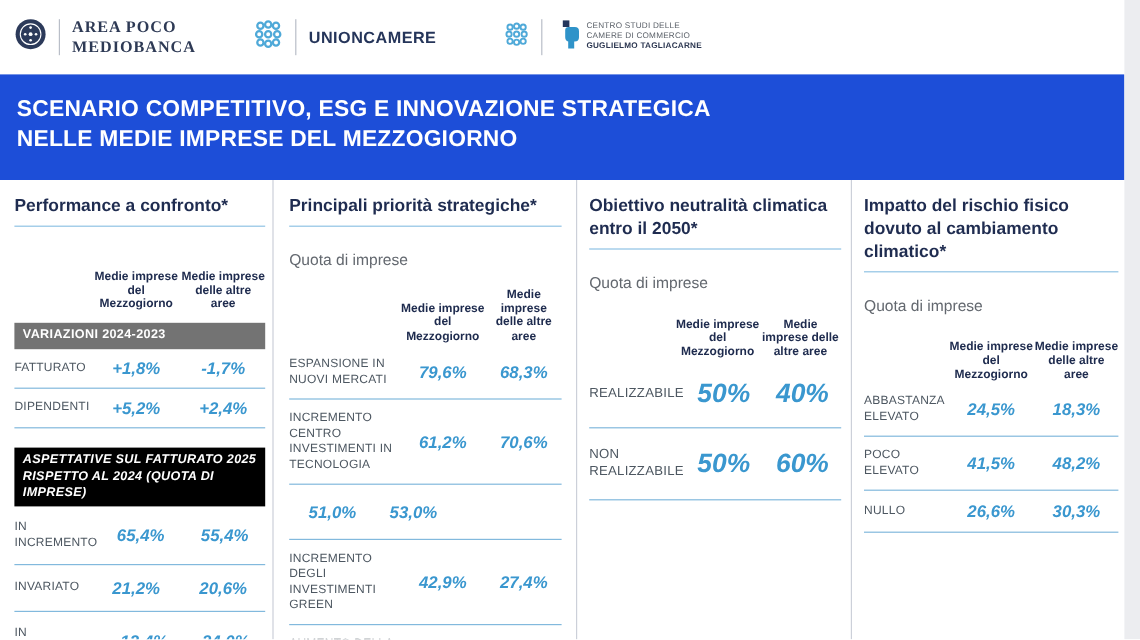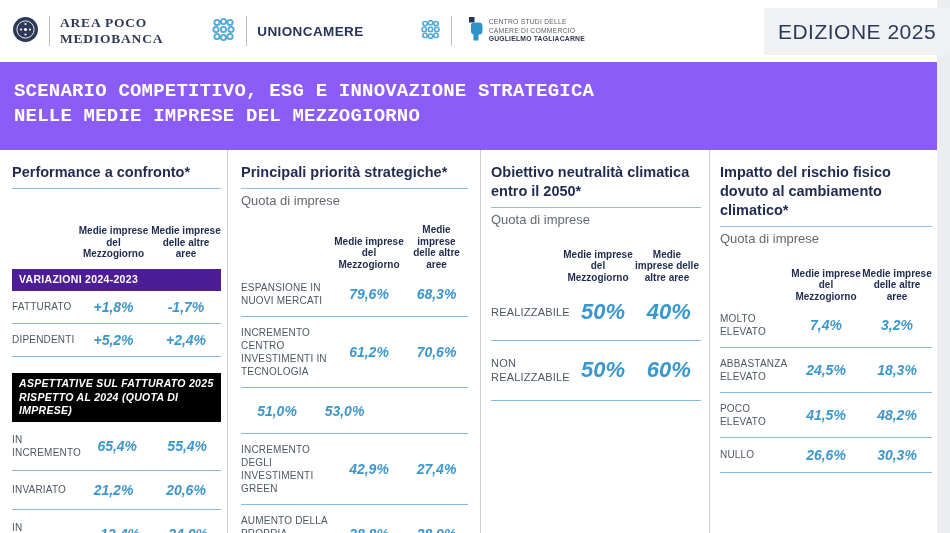--- a/index.html
+++ b/index.html
@@ -17,56 +17,56 @@
   .tc-text{font-size:6.8px;line-height:1.25;color:#5a6068;letter-spacing:0.2px;}
   .tc-text .tc-bold{font-weight:bold;color:#2b3650;}
   .tc-person{margin-left:6px;margin-right:6px;}
   .lg-uc{margin-left:48px;}
   .lg-tc{margin-left:56px;}
   .edition-box{position:absolute;right:0;top:8px;width:186px;height:47px;background:#f0f1f3;
                display:flex;align-items:center;justify-content:center;
                font-size:21px;color:#2b3b5e;letter-spacing:0.5px;}
 
   
-  .titlebar{margin-right:13px;height:88px;background:#8b5cf6;color:#ffffff;
+  .titlebar{margin-right:13px;height:88px;background:#1d4ed8;color:#ffffff;
             box-sizing:border-box;padding:17px 10px 0 14px;
-            font-weight:bold;font-size:19px;line-height:1.32;letter-spacing:0.2px;font-family:Liberation Mono, monospace;}
+            font-weight:bold;font-size:19px;line-height:1.32;letter-spacing:0.2px;}
 
   
   .main{display:flex;height:383px;}
   .col{box-sizing:border-box;padding:13px 6px 0 12px;border-right:1px solid #ccd0d9;}
   .col1{width:228px;padding-right:6px;}
   .col2{width:253px;padding-left:13px;padding-right:12px;}
   .col3{width:229px;padding-left:10px;padding-right:8px;}
   .col4{width:227px;padding-left:10px;padding-right:5px;border-right:none;}
 
   .col-title{font-weight:bold;color:#1f2c50;font-size:14.5px;line-height:1.3;
              border-bottom:1.5px solid #8fc2e4;padding-bottom:6px;}
-  .subtitle{color:#63686f;font-size:13px;margin-top:4px;}
+  .subtitle{color:#63686f;font-size:13px;margin-top:20px;}
 
   .thead{display:flex;align-items:flex-end;}
   .thead .spacer{flex:1;}
   .th{font-size:10px;font-weight:bold;color:#1e2b4e;text-align:center;line-height:1.18;}
   .col1 .thead{margin-top:36px;}
   .col2 .thead{margin-top:16px;}
   .col3 .thead{margin-top:22px;}
   .col4 .thead{margin-top:22px;}
 
   .row{display:flex;align-items:center;border-bottom:1px solid #82b9dd;}
   .lbl{flex:1;font-size:10px;color:#4d5761;line-height:1.3;letter-spacing:0.2px;}
   .val{text-align:center;font-style:italic;font-weight:bold;color:#3a97cf;font-size:14px;}
 
   .c1-w1{width:75px;} .c1-w2{width:70px;}
   .c2-w1{width:72px;} .c2-w2{width:63px;}
   .c3-w1{width:70px;} .c3-w2{width:68px;}
   .c4-w1{width:72px;} .c4-w2{width:70px;}
 
   .band{color:#ffffff;font-weight:bold;font-size:10.5px;line-height:1.3;
         padding:4px 7px;letter-spacing:0.3px;}
-  .band.light{background:#4c1d95;margin-top:9px;}
+  .band.light{background:#737373;margin-top:9px;}
   .band.dark{background:#000000;margin-top:16px;font-style:italic;}
 
   .col1 .sec1 .row{padding:8px 0;}
   .col1 .sec2 .row{padding:11px 0;}
   .col2 .row{padding:9px 0;min-height:27px;}
   .col3 .row{padding:15px 0;}
   .col3 .lbl{font-size:11px;}
   .col3 .val{font-size:22px;}
   .col4 .row{padding:9px 0;}
 </style>
@@ -140,21 +140,20 @@
         </svg>
       </span>
       <span class="tc-text">
         <div>CENTRO STUDI DELLE</div>
         <div>CAMERE DI COMMERCIO</div>
         <div class="tc-bold">GUGLIELMO TAGLIACARNE</div>
       </span>
     </div>
   </div>
 
-  <div class="edition-box">EDIZIONE 2025</div>
 
   <div class="titlebar">
     <div>SCENARIO COMPETITIVO, ESG E INNOVAZIONE STRATEGICA</div>
     <div>NELLE MEDIE IMPRESE DEL MEZZOGIORNO</div>
   </div>
 
   <div class="main">
 
     <div class="col col1">
       <div class="col-title">Performance a confronto*</div>
@@ -252,25 +251,20 @@
 
     <div class="col col4">
       <div class="col-title">Impatto del rischio fisico dovuto al cambiamento climatico*</div>
       <div class="subtitle">Quota di imprese</div>
       <div class="thead">
         <div class="spacer"></div>
         <div class="th c4-w1">Medie imprese del Mezzogiorno</div>
         <div class="th c4-w2">Medie imprese delle altre aree</div>
       </div>
       <div class="row">
-        <div class="lbl">MOLTO ELEVATO</div>
-        <div class="val c4-w1">7,4%</div>
-        <div class="val c4-w2">3,2%</div>
-      </div>
-      <div class="row">
         <div class="lbl">ABBASTANZA ELEVATO</div>
         <div class="val c4-w1">24,5%</div>
         <div class="val c4-w2">18,3%</div>
       </div>
       <div class="row">
         <div class="lbl">POCO ELEVATO</div>
         <div class="val c4-w1">41,5%</div>
         <div class="val c4-w2">48,2%</div>
       </div>
       <div class="row">

